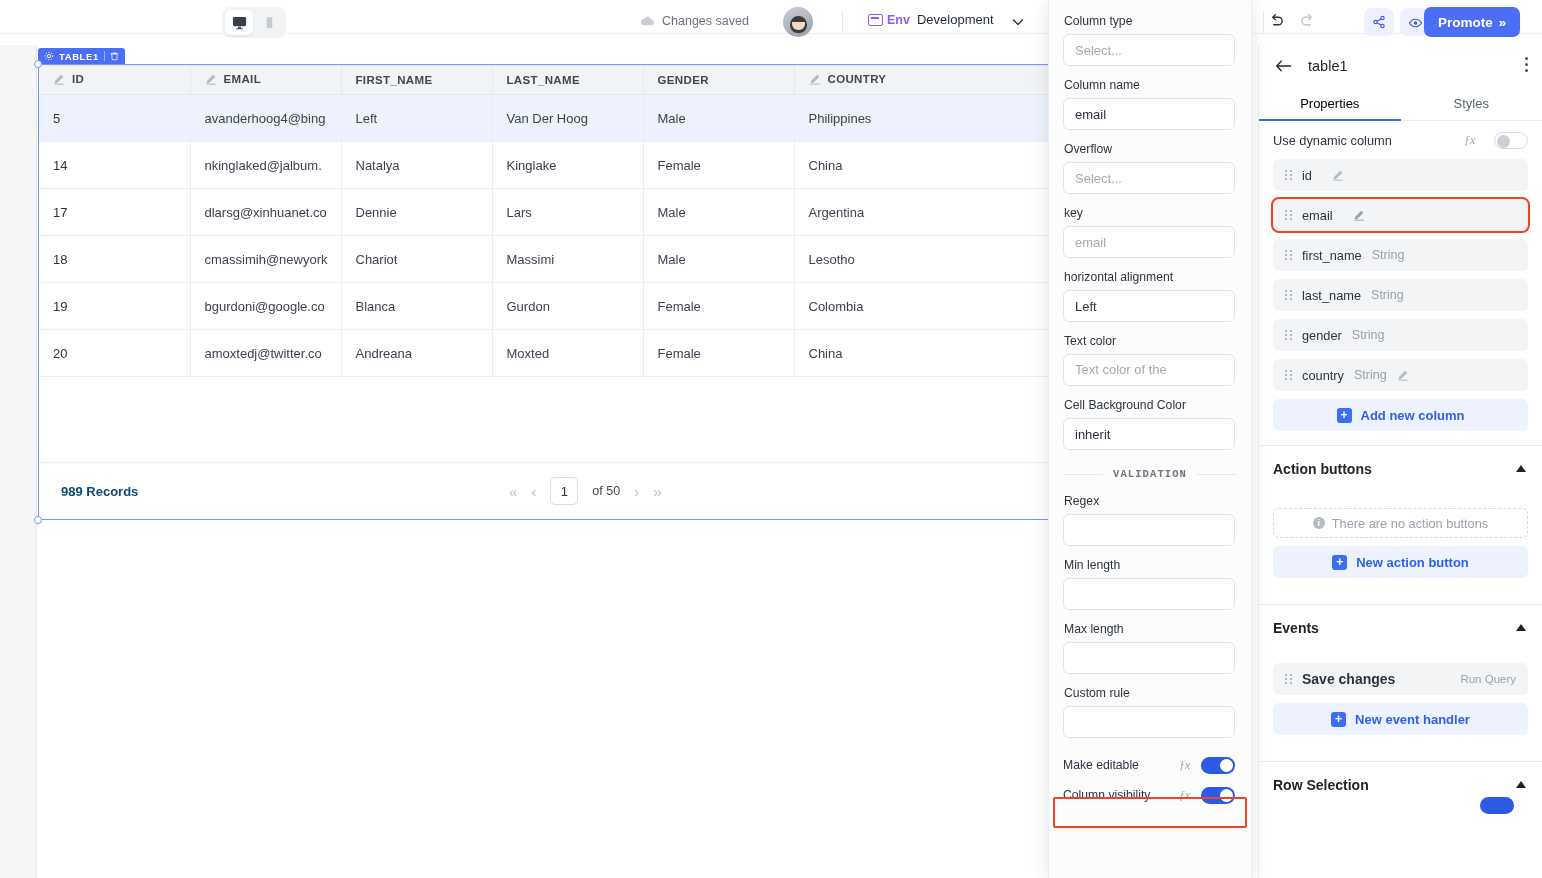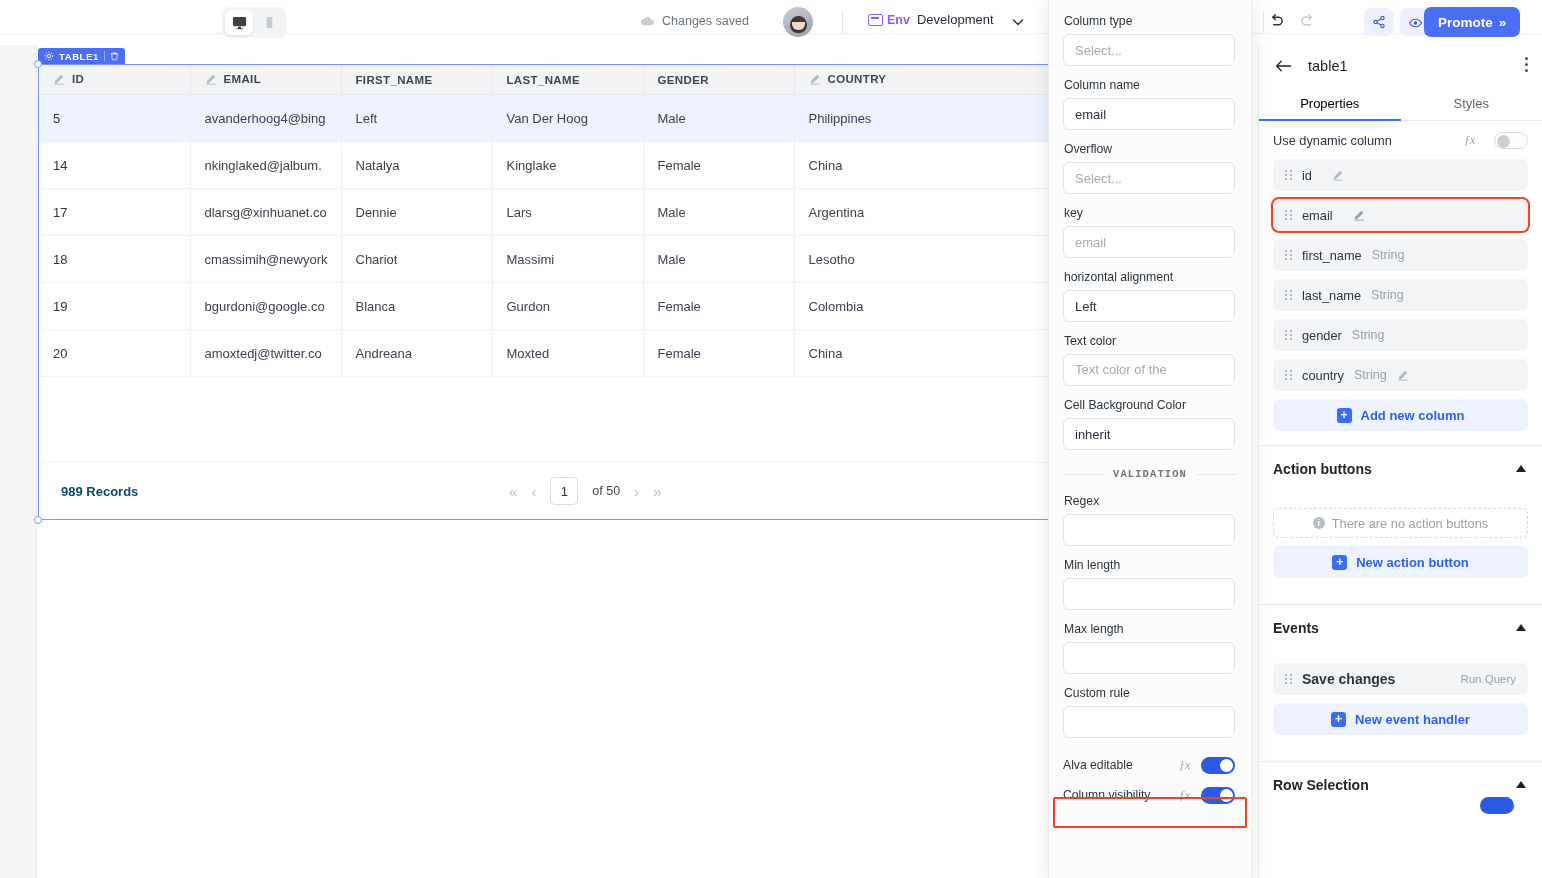--- a/index.html
+++ b/index.html
@@ -563,21 +563,21 @@
   <div class="pf-label">Min length</div>
   <div class="pf-input"></div>
 
   <div class="pf-label">Max length</div>
   <div class="pf-input"></div>
 
   <div class="pf-label">Custom rule</div>
   <div class="pf-input"></div>
 
   <div class="pf-row-toggle" style="margin-top:2px;">
-    <span class="lbl">Alva editable</span>
+    <span class="lbl">Make editable</span>
     <span class="fx">ƒx</span>
     <span class="tgl">
         <i class="knob"></i>
       </span>
   </div>
 
   <div class="pf-row-toggle">
     <span class="lbl">Column visibility</span>
     <span class="fx">ƒx</span>
     <span class="tgl">

